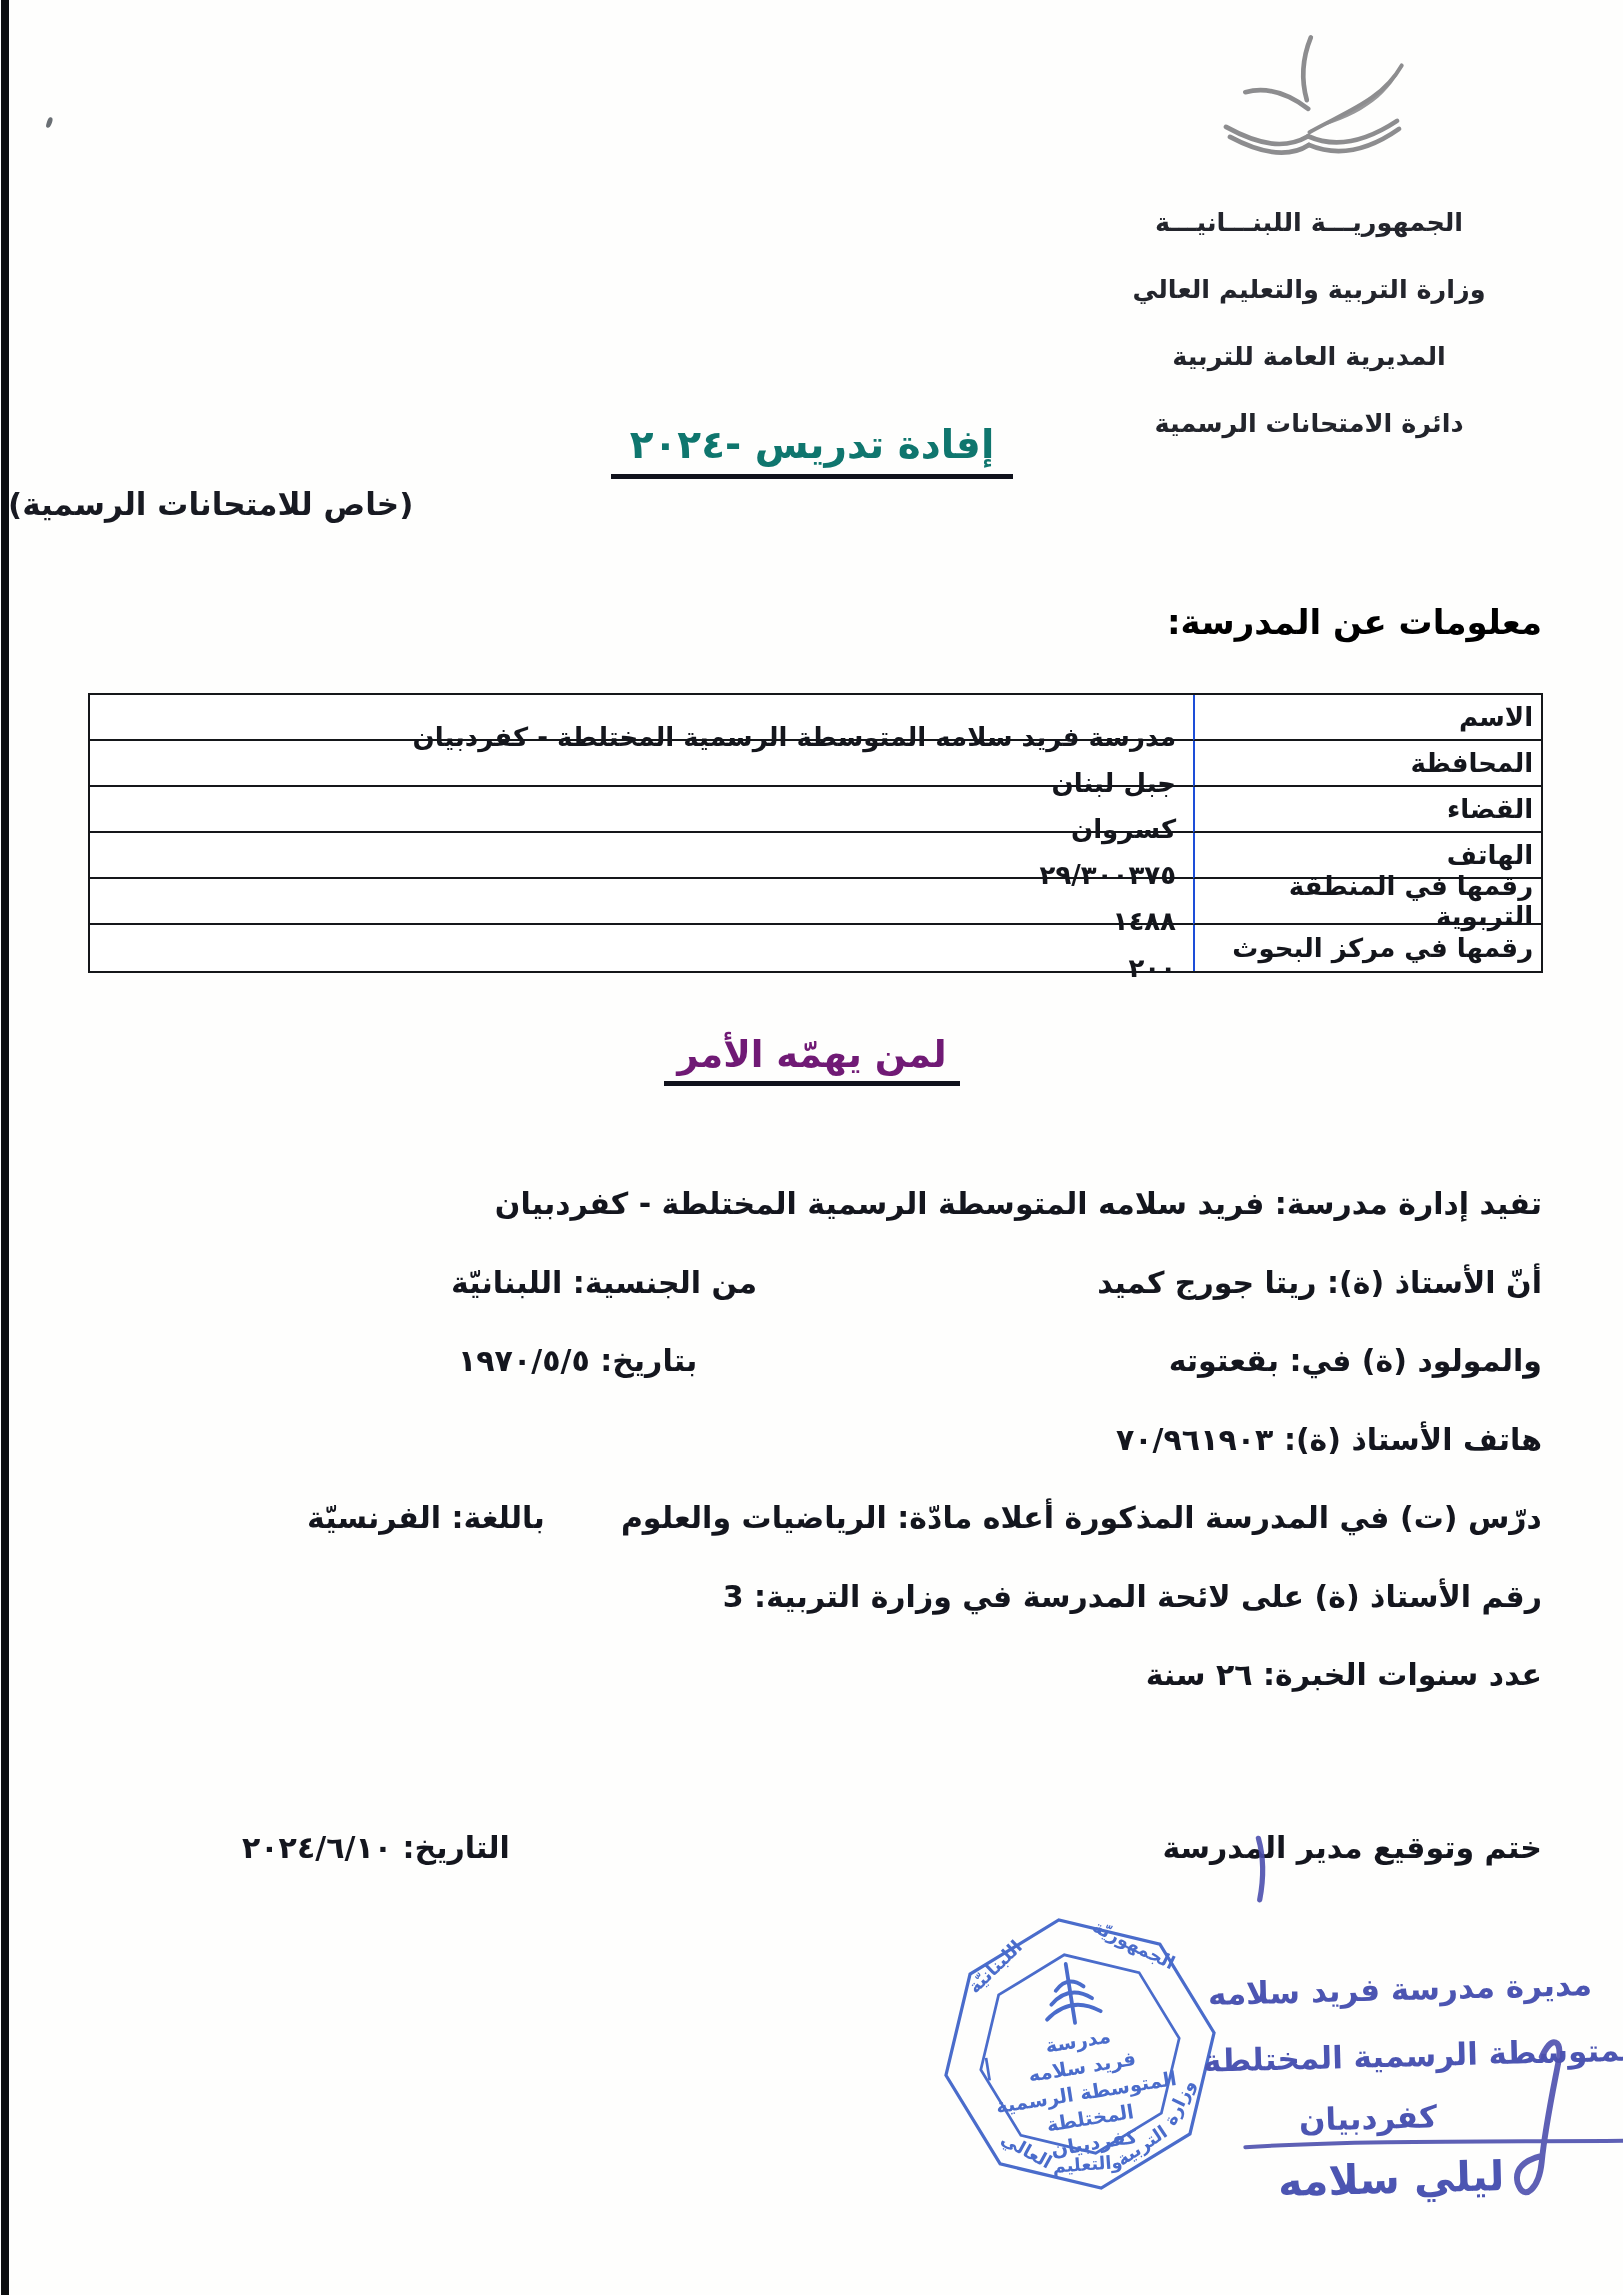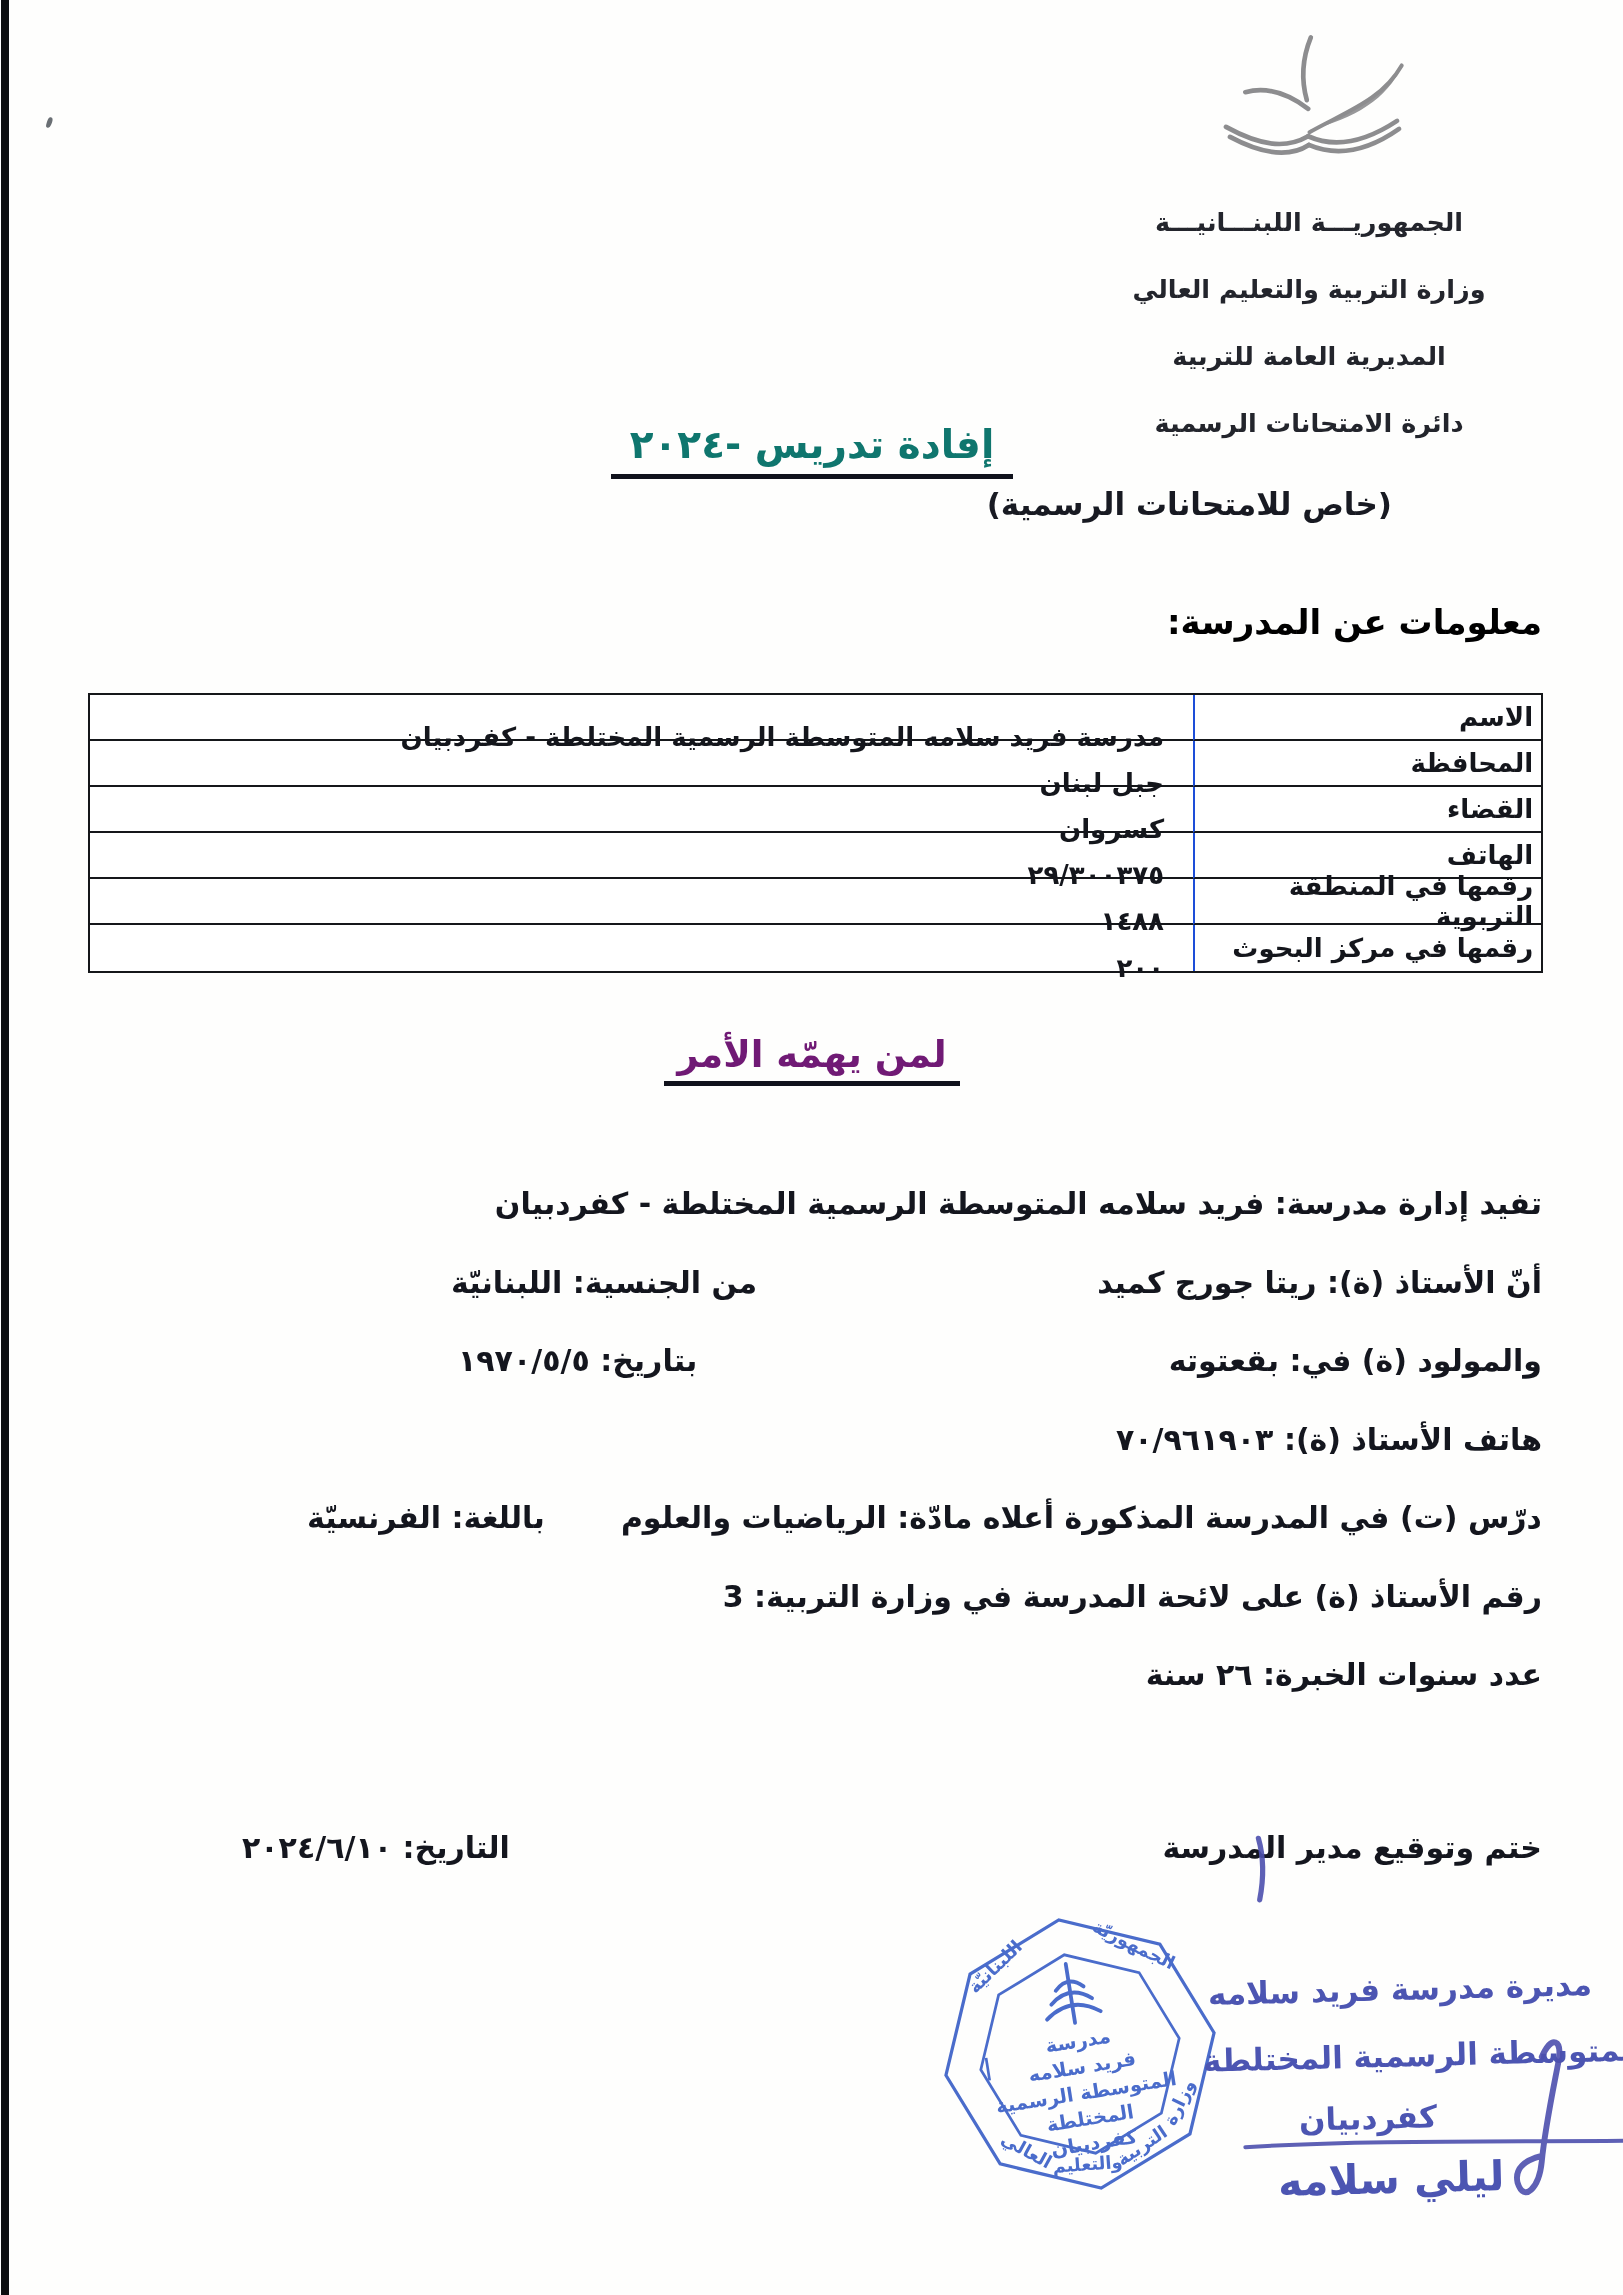--- a/index.html
+++ b/index.html
@@ -20,37 +20,37 @@
   .header { position:absolute; top:27.5px; right:73px; width:484px; text-align:center; }
   .logo { display:block; margin:0 auto 3.9px auto; }
   .header-line { font-weight:bold; font-size:25.5px; line-height:39px; color:#23252c;margin-top:28px; }
 
   
   .title-wrap { position:absolute; top:401px; left:0; width:1624px; text-align:center; }
   .doc-title {
     display:inline-block; font-size:39px; font-weight:bold; color:#0f766e;
     padding:0 18.3px 6.5px 18.3px; border-bottom:5.9px solid #10121c;margin-top:21px;
   }
-  .subtitle-wrap { position:absolute; top:486px; left:0; width:1392px; text-align:right; }
+  .subtitle-wrap { position:absolute; top:486px; left:8px; width:1392px; text-align:left; }
   .doc-subtitle { font-size:31px; font-weight:bold; color:#181a22; }
 
   
   .section-heading {
     position:absolute; top:602px; right:82px;
     font-size:34px; font-weight:bold; color:#000000;
   }
   .info-table {
     position:absolute; top:693px; right:81px; left:88px;
     display:grid; grid-template-columns:348px 1fr; grid-auto-rows:46px;
     border:2.6px solid #15171a; background:#fff;
   }
   .info-table .cell { display:flex; align-items:center; border-bottom:2px solid #15171a; font-size:26px; font-weight:bold; color:#14161c; }
   .info-table .cell:nth-last-child(-n+2) { border-bottom:none; }
   .cell.label { padding-right:7.9px; border-left:2px solid #1d4ed8; }
-  .cell.value { padding-right:29px;margin-top:39px; }
+  .cell.value { padding-right:17px;margin-top:39px; }
 
   
   .mid-heading-wrap { position:absolute; top:1033px; left:0; width:1624px; text-align:center; }
   .mid-heading {
     display:inline-block; font-size:37px; font-weight:bold; color:#701a75;
     padding:0 13px 5.2px 13px; border-bottom:5.9px solid #10121c;
   }
   .b-line { position:absolute; right:82px; left:88px; height:46px; font-size:30px; font-weight:bold; color:#14161e; }
   .b-line .part-right { position:absolute; right:0; top:0; white-space:nowrap; }
   .b-line .part-left  { position:absolute; top:0; white-space:nowrap; }

